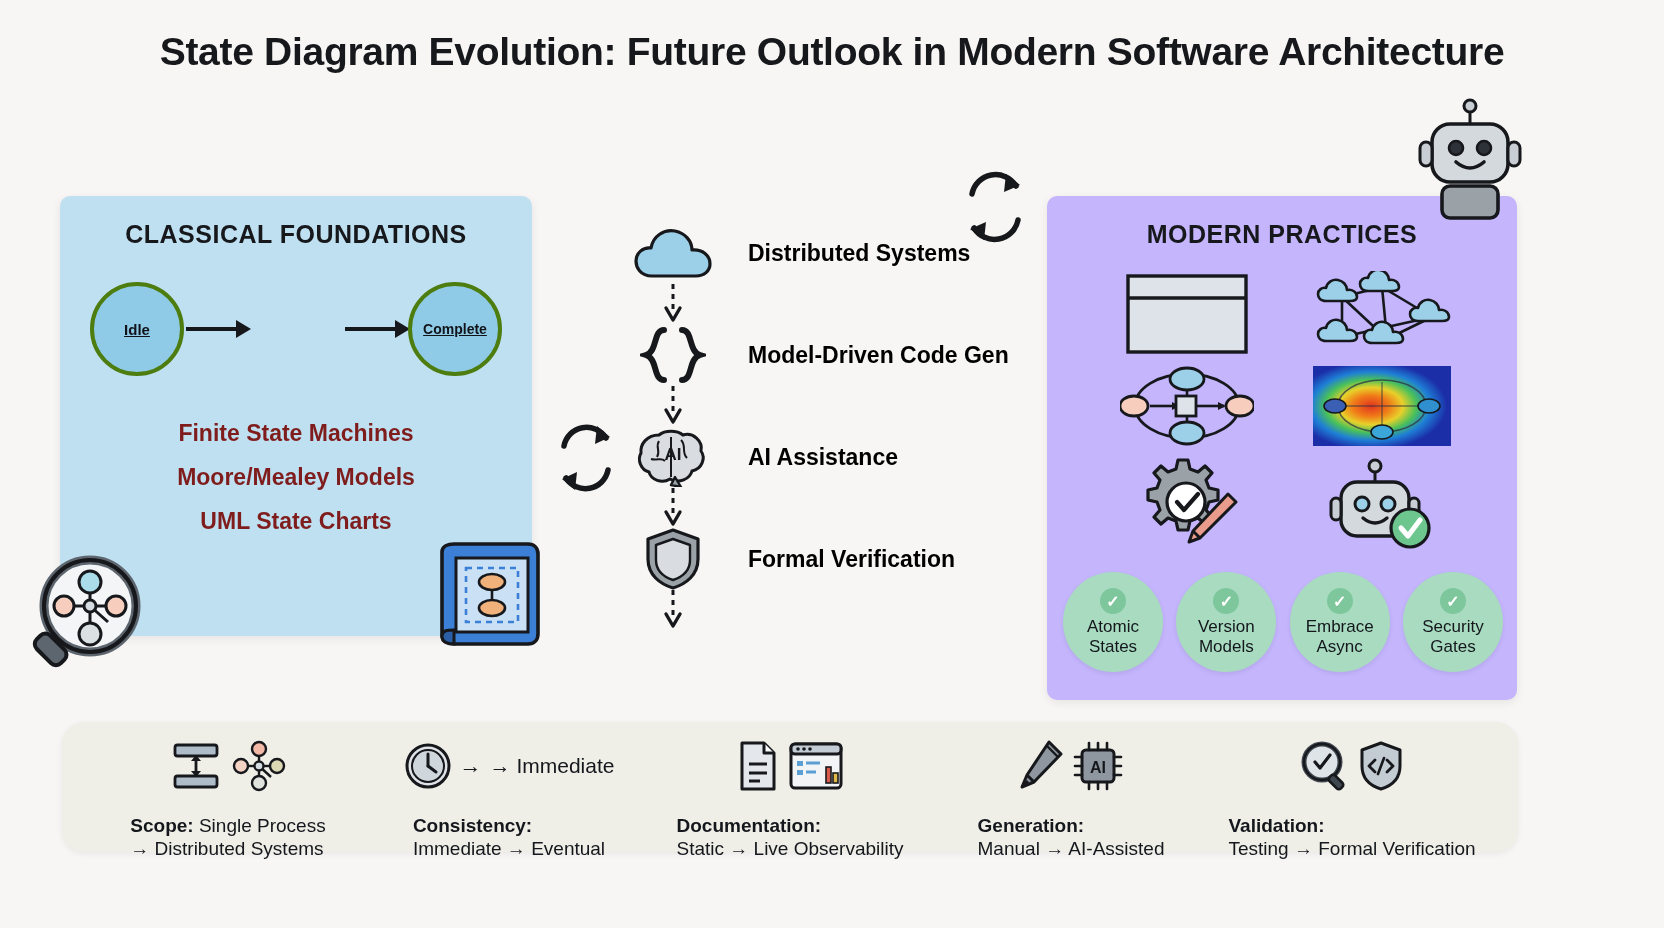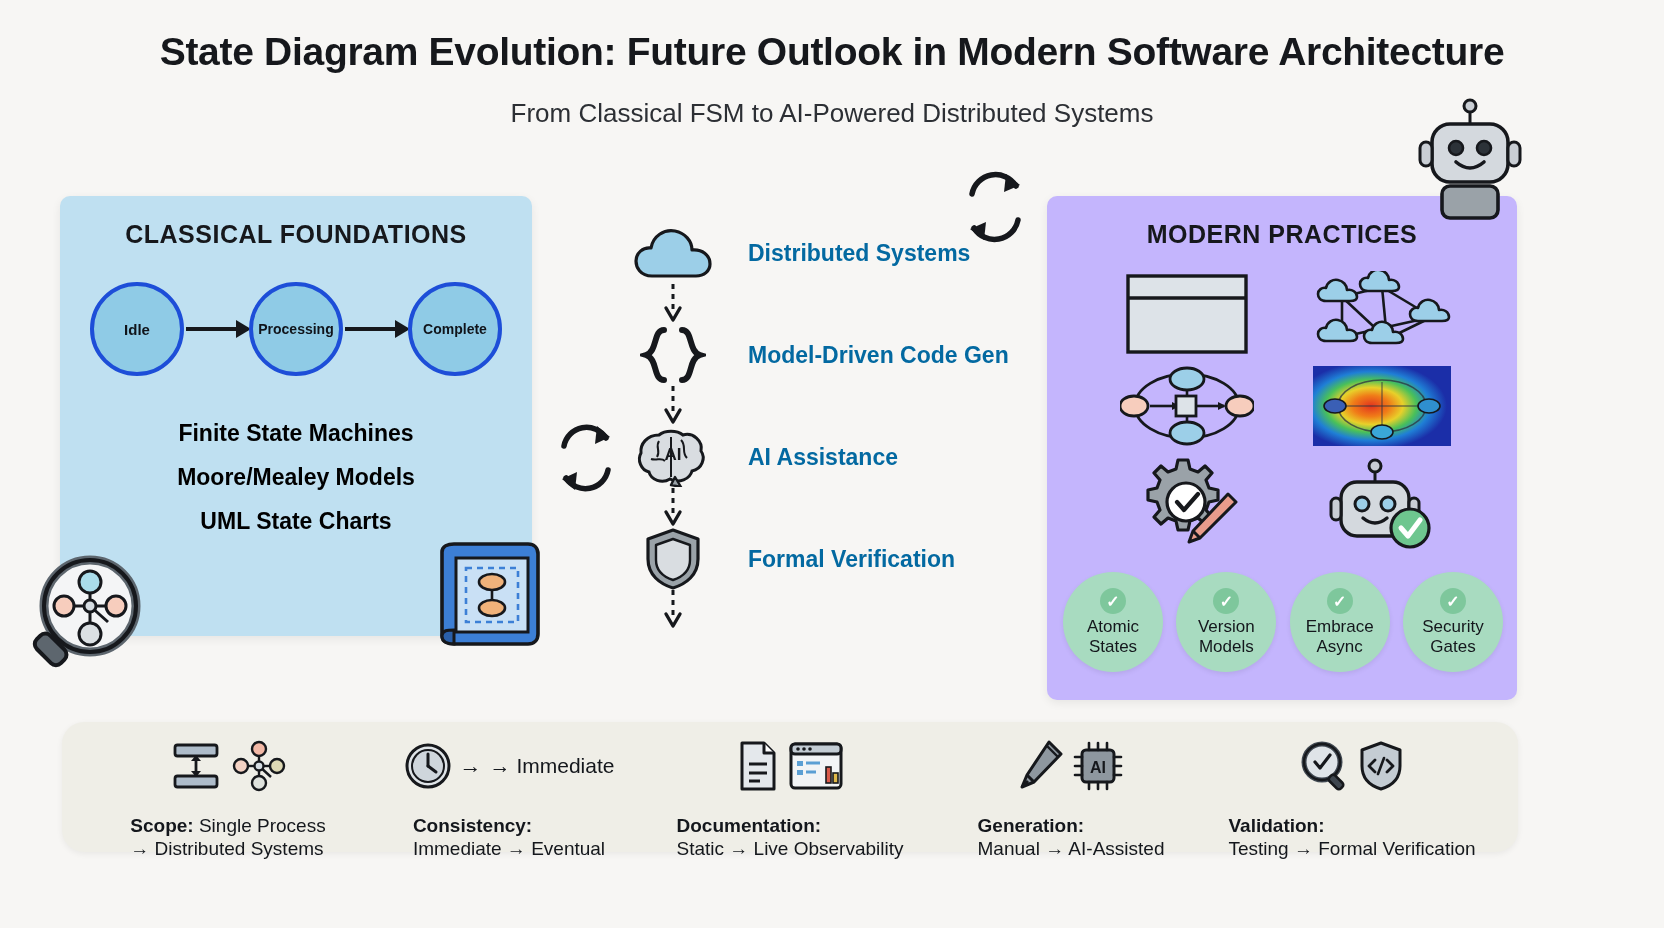--- a/index.html
+++ b/index.html
@@ -36,48 +36,48 @@
   }
   .panel-title {
     text-align: center; font-size: 25px; font-weight: bold;
     color: #16181c; letter-spacing: .5px; padding-top: 24px;
   }
 
   
   .states { position: absolute; left: 30px; top: 86px; width: 412px; height: 104px; }
   .state-node {
     position: absolute; width: 94px; height: 94px; border-radius: 50%;
-    background: #8fcbe6; border: 4px solid #1d4ed8;
+    background: #8fcbe6; border: 4px solid #4d7c0f;
     display: flex; align-items: center; justify-content: center;
-    font-size: 15px; font-weight: bold; color: #10141a;
+    font-size: 15px; font-weight: bold; color: #10141a; text-decoration: underline;
   }
   .state-node.s2 { font-size: 14px; }
   .state-arrow {
     position: absolute; top: 45px; height: 4px; background: #16181c;
   }
   .state-arrow::after {
     content: ''; position: absolute; right: -3px; top: -7px;
     border-left: 15px solid #16181c;
     border-top: 9px solid transparent; border-bottom: 9px solid transparent;
   }
 
   .classical-list {
     position: absolute; left: 0; top: 224px; width: 472px;
-    text-align: center; color: #000000;
+    text-align: center; color: #7f1d1d;
   }
   .classical-list div { font-size: 23px; font-weight: bold; margin-bottom: 17px; }
 
   
   .flow { position: absolute; left: 630px; top: 222px; width: 400px; }
   .flow-row { position: relative; height: 62px; display: flex; align-items: center; }
   .flow-icon {
     width: 86px; height: 62px; display: flex; align-items: center; justify-content: center;
   }
   .flow-label {
-    font-size: 23px; font-weight: bold; color: #0369a1; margin-left: 32px; white-space: nowrap;
+    font-size: 23px; font-weight: bold; color: #000000; margin-left: 32px; white-space: nowrap;
   }
   .flow-connector {
     height: 40px; width: 86px; display: flex; align-items: center; justify-content: center;
   }
 
   
   .tiles {
     position: absolute; left: 42px; top: 74px; width: 390px;
     display: grid; grid-template-columns: 1fr 1fr; grid-template-rows: 92px 92px 100px;
     justify-items: center; align-items: center;
@@ -119,33 +119,29 @@
   .magnifier { left: 28px; top: 552px; }
   .blueprint { left: 432px; top: 538px; }
   .robot { left: 1414px; top: 96px; }
 </style>
 </head>
 <body>
 
 <div class="canvas">
 
   <div class="title">State Diagram Evolution: Future Outlook in Modern Software Architecture</div>
-  <div class="subtitle">From Classical FSM to AI-Powered Distributed Systems</div>
 
   <div class="panel panel-left">
     <div class="panel-title">CLASSICAL FOUNDATIONS</div>
 
     <div class="states">
       <div class="state-node" style="left:0;top:0;">
         <span>Idle</span>
       </div>
       <div class="state-arrow" style="left:96px;width:62px;"></div>
-      <div class="state-node s2" style="left:159px;top:0;">
-        <span>Processing</span>
-      </div>
       <div class="state-arrow" style="left:255px;width:62px;"></div>
       <div class="state-node s2" style="left:318px;top:0;">
         <span>Complete</span>
       </div>
     </div>
 
     <div class="classical-list">
       <div>Finite State Machines</div>
       <div>Moore/Mealey Models</div>
       <div>UML State Charts</div>

